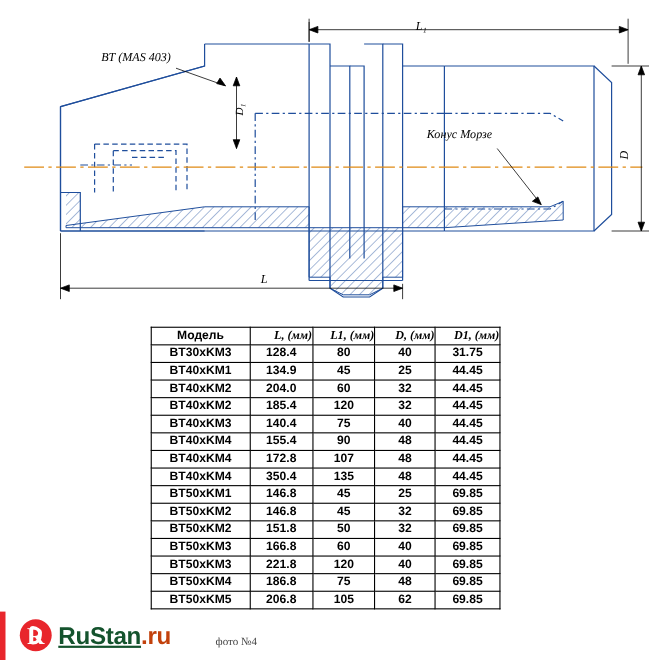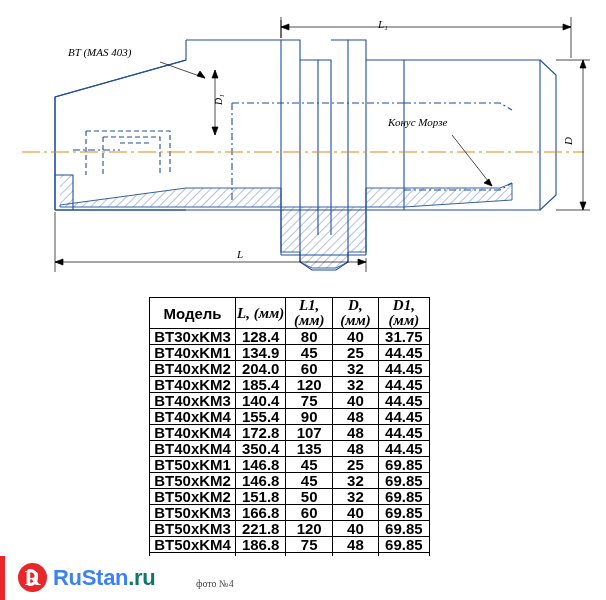--- a/index.html
+++ b/index.html
@@ -27,42 +27,41 @@
   .lbl-s{font-size:10px;}
 
   
   .tablewrap{
     position:absolute;
     left:137px;top:297px;
     width:333px;
   }
   table{
     border-collapse:collapse;
-    width:281px;
-    font-size:15px;
+    width:318px;
+    font-size:11px;
     font-family:"Liberation Sans", sans-serif;
-    margin-left:12px;
   }
   th,td{
     border:1px solid #000;
     text-align:center;
     padding:0;
     height:15px;
     line-height:15px;
     font-weight:bold;
     color:#000;
   }
   th{font-weight:bold;}
   .c0{width:93px;}
   .c1{width:60px;}
   .c2{width:60px;}
   .c3{width:58px;}
   .c4{width:62px;}
   th.c0{font-style:normal;}
-  th.c1,th.c2,th.c3,th.c4{font-family:"Liberation Serif", serif;font-style:italic;}
+  th.c1,th.c2,th.c3,th.c4{font-family:"Liberation Serif", serif;font-style:italic;text-align:right;}
 
   
   .footer{
     position:absolute;left:0;bottom:0;width:606px;height:44px;
     background:#ffffff;
     border-top:0;
   }
   .redbar{
     position:absolute;left:0;top:0;width:5px;height:44px;background:#e8262c;
   }
@@ -79,22 +78,22 @@
     position:absolute;left:19px;top:9px;width:27px;height:25px;
     color:#fff;font-family:"Liberation Serif", serif;font-weight:bold;
     font-size:22px;line-height:25px;text-align:center;
   }
   .brand{
     position:absolute;left:53px;top:9px;
     font-family:"Liberation Sans", sans-serif;
     font-size:22px;font-weight:bold;color:#1b3f8b;
     letter-spacing:-0.3px;
   }
-  .brand .ru{color:#3b82f6;}
-  .brand .dom{color:#0f766e;}
+  .brand .ru{color:#14532d;text-decoration:underline;}
+  .brand .dom{color:#c2410c;}
   .fotoby{
     position:absolute;left:196px;top:22px;
     font-size:10px;color:#444;
     font-family:Liberation Serif, serif;
   }
 </style>
 </head>
 <body>
 
 <div id="stage">
@@ -186,21 +185,21 @@
         <polygon points="215,135 212,127 218,127" fill="#000"></polygon>
 
         <path d="M160,62 L205,78" stroke="#000"></path>
         <polygon points="205,78 197,76 200,71" fill="#000"></polygon>
 
         <path d="M452,135 L492,186" stroke="#000"></path>
         <polygon points="492,186 484,183 489,179" fill="#000"></polygon>
       </g>
     </svg>
 
-    <div class="lbl lbl-b" style="left:68px;top:46px;">BT (MAS 403)</div>
+    <div class="lbl lbl-b" style="left:92px;top:46px;">BT (MAS 403)</div>
     <div class="lbl lbl-b" style="left:388px;top:116px;">Конус Морзе</div>
     <div class="lbl lbl-b" style="left:378px;top:18px;text-align:center;">L₁</div>
     <div class="lbl lbl-b" style="left:237px;top:248px;">L</div>
     <div class="lbl lbl-b" style="left:562px;top:145px;transform:rotate(-90deg);transform-origin:left top;">D</div>
     <div class="lbl lbl-s" style="left:213px;top:105px;transform:rotate(-90deg);transform-origin:left top;">D₁</div>
   </div>
 
   <div class="tablewrap">
     <table>
       <thead>

